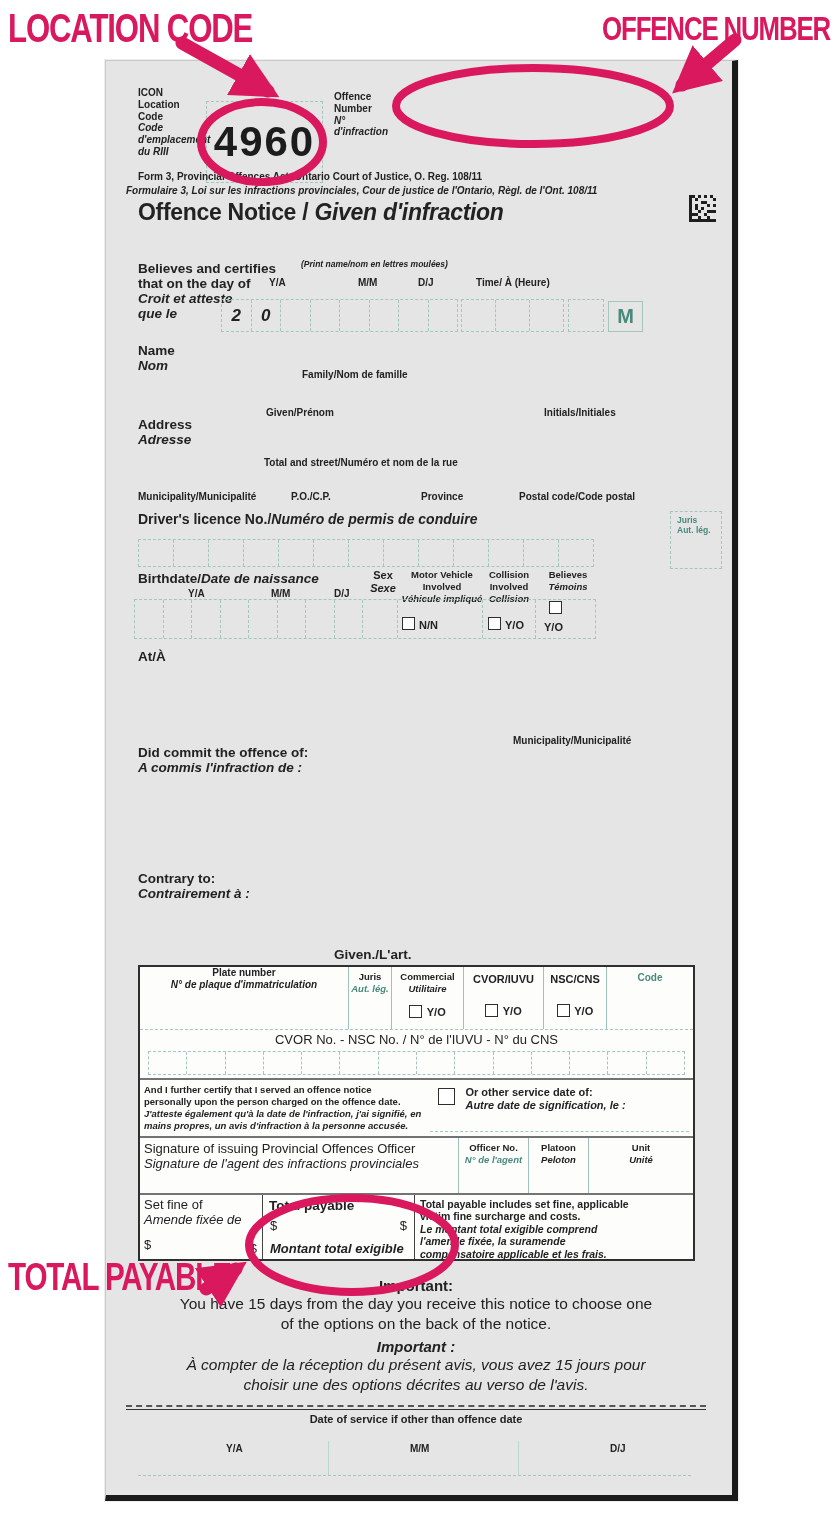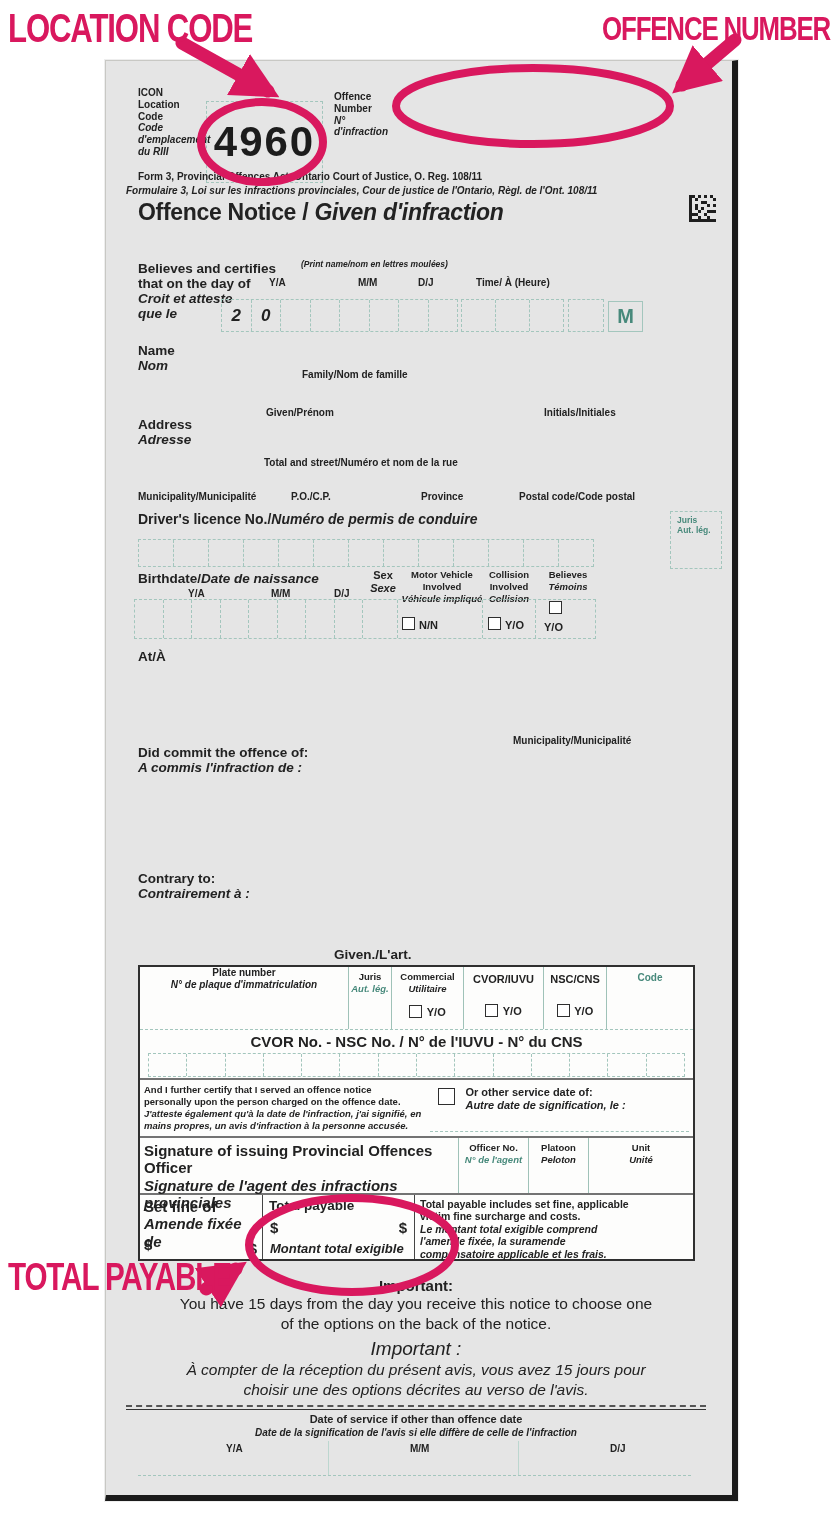--- a/index.html
+++ b/index.html
@@ -7,21 +7,21 @@
        font-family:"Liberation Sans",sans-serif;color:#222;--accent:#d9185e}
   .abs{position:absolute}
   .scan{position:absolute;left:105px;top:60px;width:626px;height:1434px;background:#e5e5e5;
         border:1px solid #c8c8c4;border-right:6px solid #1b1b1b;border-bottom:6px solid #1b1b1b;
         box-shadow:0 0 0 1px #eee}
   .pre{white-space:pre-line}
   .fr{font-style:italic}
   .b9{font-weight:bold;font-size:9.5px;line-height:1.25}
   .b10{font-weight:bold;font-size:10px;line-height:1.18}
   .b11{font-weight:bold;font-size:11px;line-height:1.15}
-  .b12{font-weight:bold;font-size:15px;line-height:1.15}
+  .b12{font-weight:normal;font-size:13px;line-height:1.15}
   .b13{font-weight:bold;font-size:13.5px;line-height:1.12}
   .t8{font-weight:bold;font-size:8.5px;line-height:1.2}
   .ctr{text-align:center}
   .teal{color:#47897b}
   .num{font-weight:bold;font-size:42px;letter-spacing:2px;color:#1c1c1c}
   .cells{display:flex;border:1px dashed #a3c6bd;box-sizing:border-box}
   .cells i{flex:1;border-left:1px dashed #a3c6bd}
   .cells i:first-child{border-left:0}
   .cb{display:inline-block;width:13px;height:13px;border:1.6px solid #2e2e2e;background:#fff;
       vertical-align:middle;box-sizing:border-box}
@@ -336,28 +336,27 @@
 l'amende fixée, la suramende
 compensatoire applicable et les frais.</div>
       </div>
     </div>
   </div>
 
   <div class="abs ctr" style="left:0;top:1216px;width:620px">
     <div style="font-size:15px;font-weight:bold">Important:</div>
     <div class="pre" style="font-size:15.5px;line-height:1.32">You have 15 days from the day you receive this notice to choose one
 of the options on the back of the notice.</div>
-    <div class="fr" style="font-size:19px;font-weight:normal;margin-top:3px">Important :</div>
+    <div class="fr" style="font-size:15px;font-weight:bold;margin-top:3px">Important :</div>
     <div class="pre fr" style="font-size:15.5px;line-height:1.32">À compter de la réception du présent avis, vous avez 15 jours pour
 choisir une des options décrites au verso de l'avis.</div>
   </div>
 
   <div class="abs" style="left:20px;top:1344px;width:580px;border-top:2px dashed #555;border-bottom:1px solid #333;height:2px"></div>
   <div class="abs ctr b11" style="left:60px;top:1352px;width:500px">Date of service if other than offence date</div>
-  <div class="abs ctr b10 fr" style="left:60px;top:1366px;width:500px">Date de la signification de l'avis si elle diffère de celle de l'infraction</div>
   <div class="abs" style="left:32px;top:1380px;width:553px;height:34px;border-bottom:1px dashed #a3c6bd">
     <div class="abs" style="left:190px;top:0;height:100%;border-left:1px solid #bcd6cf"></div>
     <div class="abs" style="left:380px;top:0;height:100%;border-left:1px solid #bcd6cf"></div>
     <div class="abs b10" style="left:88px;top:2px">Y/A</div>
     <div class="abs b10" style="left:272px;top:2px">M/M</div>
     <div class="abs b10" style="left:472px;top:2px">D/J</div>
   </div>
 </div>
 
 <svg class="overlay" width="836" height="1526" viewBox="0 0 836 1526">

